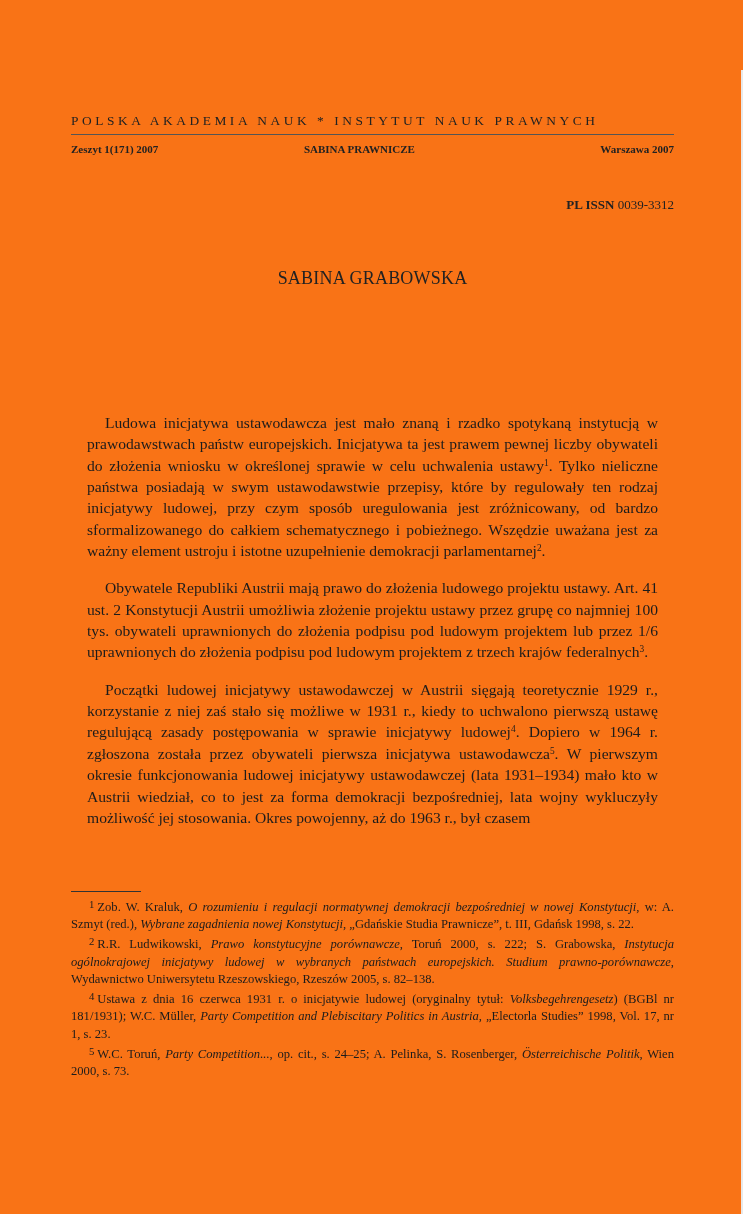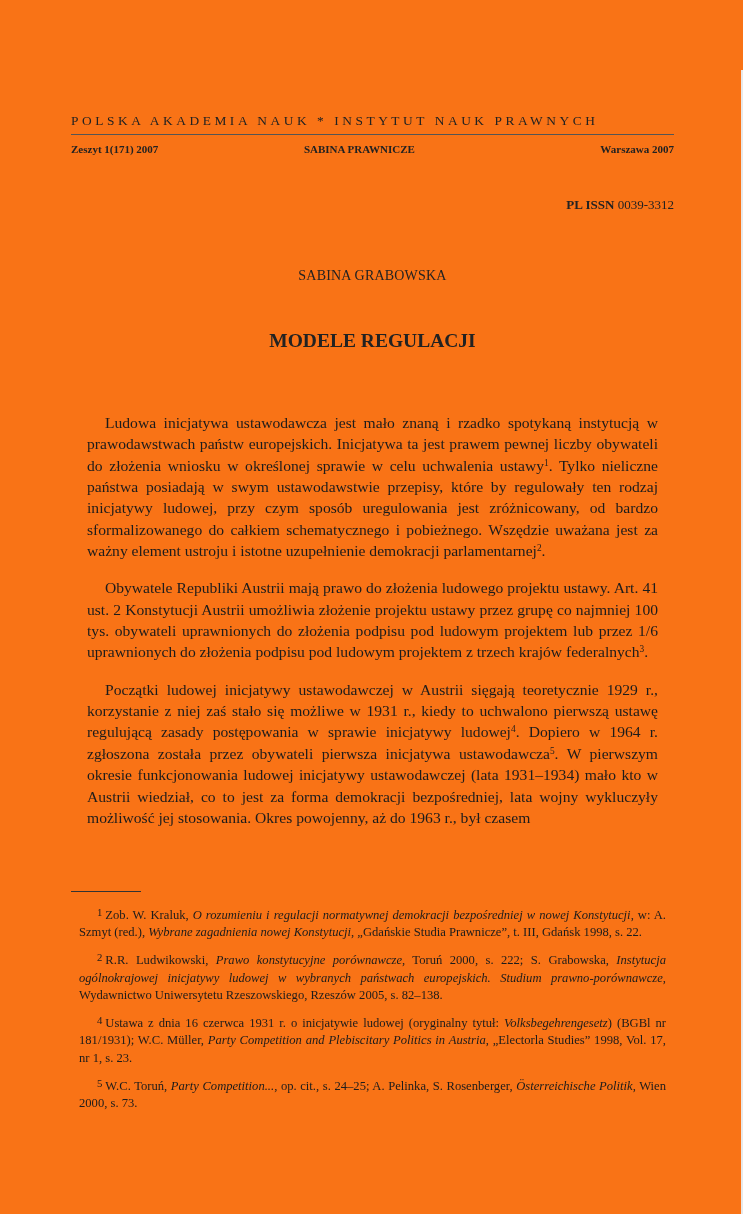--- a/index.html
+++ b/index.html
@@ -68,21 +68,21 @@
       font-size: 13px;
       color: #222;
       margin-top: 18px;
     }
     .issn b { font-weight: bold; }
 
     
     .author {
       top: 268px;
       text-align: center;
-      font-size: 14px;
+      font-size: 18px;
       letter-spacing: 0.2px;
       color: #222;
     }
     .title {
       top: 330px;
       text-align: center;
       font-size: 19.5px;
       font-weight: bold;
       line-height: 22px;
       color: #222;
@@ -116,21 +116,21 @@
       background: #333;
     }
     .footnotes {
       top: 896px;
       font-size: 12.6px;
       line-height: 17.4px;
       text-align: justify;
       color: #1c1c1c;
     }
     .footnotes p {
-      margin: 8px;
+      margin: 0;
       text-indent: 18px;
     }
     .footnotes .num {
       font-size: 0.85em;
       vertical-align: 0.25em;
       margin-right: 3px;
     }
     i { font-style: italic; }
   </style>
 </head>
@@ -149,21 +149,20 @@
   </div>
 
   <div class="column issn">
     <b>PL ISSN</b>
     <span>0039-3312</span>
   </div>
 
   <div class="column author">SABINA GRABOWSKA</div>
 
   <div class="column title">
-    <div>MODELE REGULACJI</div>
   </div>
 
   <div class="column body-text">
     <p><span>Ludowa inicjatywa ustawodawcza jest mało znaną i rzadko spotykaną instytucją w prawodawstwach państw europejskich. Inicjatywa ta jest prawem pewnej liczby obywateli do złożenia wniosku w określonej sprawie w celu uchwalenia ustawy</span><sup>1</sup><span>. Tylko nieliczne państwa posiadają w swym ustawodawstwie przepisy, które by regulowały ten rodzaj inicjatywy ludowej, przy czym sposób uregulowania jest zróżnicowany,   od bardzo sformalizowanego do całkiem schematycznego i pobieżnego. Wszędzie uważana jest za ważny element ustroju i istotne uzupełnienie demokracji parlamentarnej</span><sup>2</sup><span>.</span></p>
     <p><span>Obywatele Republiki Austrii mają prawo do złożenia ludowego projektu ustawy. Art. 41 ust. 2 Konstytucji Austrii umożliwia złożenie projektu ustawy przez grupę co najmniej 100 tys. obywateli uprawnionych do złożenia podpisu pod ludowym projektem lub przez 1/6 uprawnionych do złożenia podpisu pod ludowym projektem z trzech krajów federalnych</span><sup>3</sup><span>.</span></p>
     <p><span>Początki ludowej inicjatywy ustawodawczej w Austrii sięgają teoretycznie 1929 r., korzystanie z niej zaś stało się możliwe w 1931 r., kiedy to uchwalono pierwszą ustawę regulującą zasady postępowania w sprawie inicjatywy ludowej</span><sup>4</sup><span>. Dopiero w 1964 r. zgłoszona została przez obywateli pierwsza inicjatywa ustawodawcza</span><sup>5</sup><span>. W pierwszym okresie funkcjonowania ludowej inicjatywy ustawodawczej (lata 1931–1934) mało kto w Austrii wiedział, co to jest za forma demokracji bezpośredniej, lata wojny wykluczyły możliwość jej stosowania. Okres powojenny, aż do 1963 r., był czasem</span></p>
   </div>
 
   <div class="fn-rule"></div>
   <div class="column footnotes">

